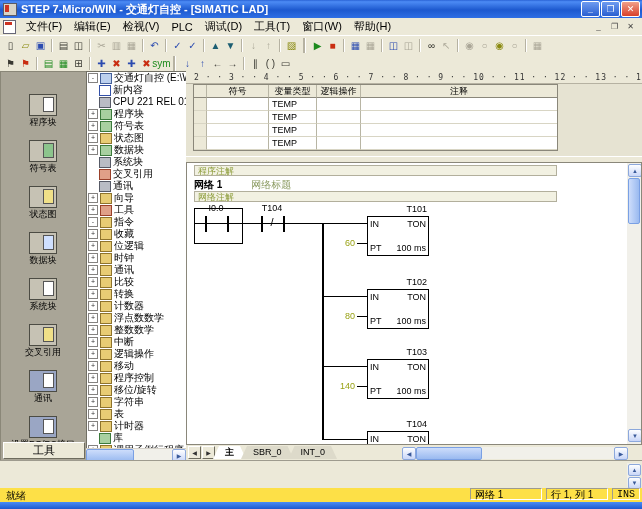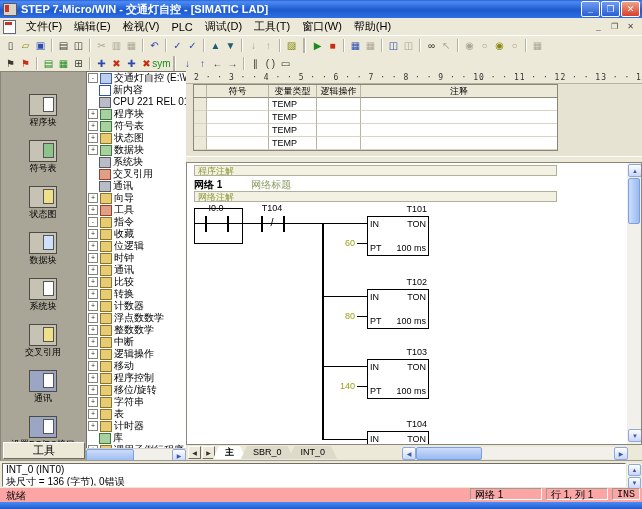--- a/index.html
+++ b/index.html
@@ -119,21 +119,21 @@
     clip-path:polygon(6px 0,calc(100% - 6px) 0,100% 100%,0 100%);margin-left:-5px;}
   .tab.active{background:#fff;font-weight:bold;}
   .tab-hscroll{position:absolute;left:216px;top:2px;width:226px;height:12px;background:#F1F0EA;display:flex;}
 
   
   .output{position:absolute;left:0;top:460px;width:642px;height:28px;background:#ECE9D8;border-top:1px solid #9e9b8e;}
   .out-box{position:absolute;left:2px;top:2px;width:624px;height:24px;background:#fff;border:1px solid;border-color:#716F64 #fff #fff #716F64;
     font-size:10px;color:#000;padding:0 3px;box-sizing:border-box;overflow:hidden;}
   .out-scroll{position:absolute;right:2px;top:2px;width:13px;height:24px;background:#F1F0EA;}
   .out-scroll .sbtn{width:11px;height:10px;margin:1px;}
-  .statusbar{position:absolute;left:0;top:488px;width:642px;height:14px;background:#fca5a5;font-size:10px;color:#000;}
+  .statusbar{position:absolute;left:0;top:488px;width:642px;height:14px;background:#fde047;font-size:10px;color:#000;}
   .st-ready{position:absolute;left:6px;top:1px;}
   .st-panel{position:absolute;top:0;height:12px;line-height:12px;border:1px solid;border-color:#9e9b8e #fff #fff #9e9b8e;padding:0 4px;box-sizing:border-box;}
   .st-net{right:100px;width:72px;}
   .st-pos{right:34px;width:62px;}
   .st-ins{right:2px;width:28px;font-family:"Liberation Mono",monospace;}
   .bottomstrip{position:absolute;left:0;top:502px;width:642px;height:7px;background:linear-gradient(180deg,#4A8CF5,#1E5AD0);}
 </style>
 </head>
 <body>
 
@@ -580,24 +580,20 @@
           <span class="sbtn">◀</span>
           <span class="thumb-h" style="width:64px"></span>
           <span style="flex:1"></span>
           <span class="sbtn">▶</span>
         </span>
       </div>
     </div>
   </div>
 
   <div class="output">
-    <div class="out-box">
-      <div>INT_0 (INT0)</div>
-      <div>块尺寸 = 136 (字节), 0错误</div>
-    </div>
     <div class="out-scroll">
       <div class="sbtn">▲</div>
       <div class="sbtn">▼</div>
     </div>
   </div>
 
   <div class="statusbar">
     <span class="st-ready">就绪</span>
     <span class="st-panel st-net">网络 1</span>
     <span class="st-panel st-pos">行 1, 列 1</span>

